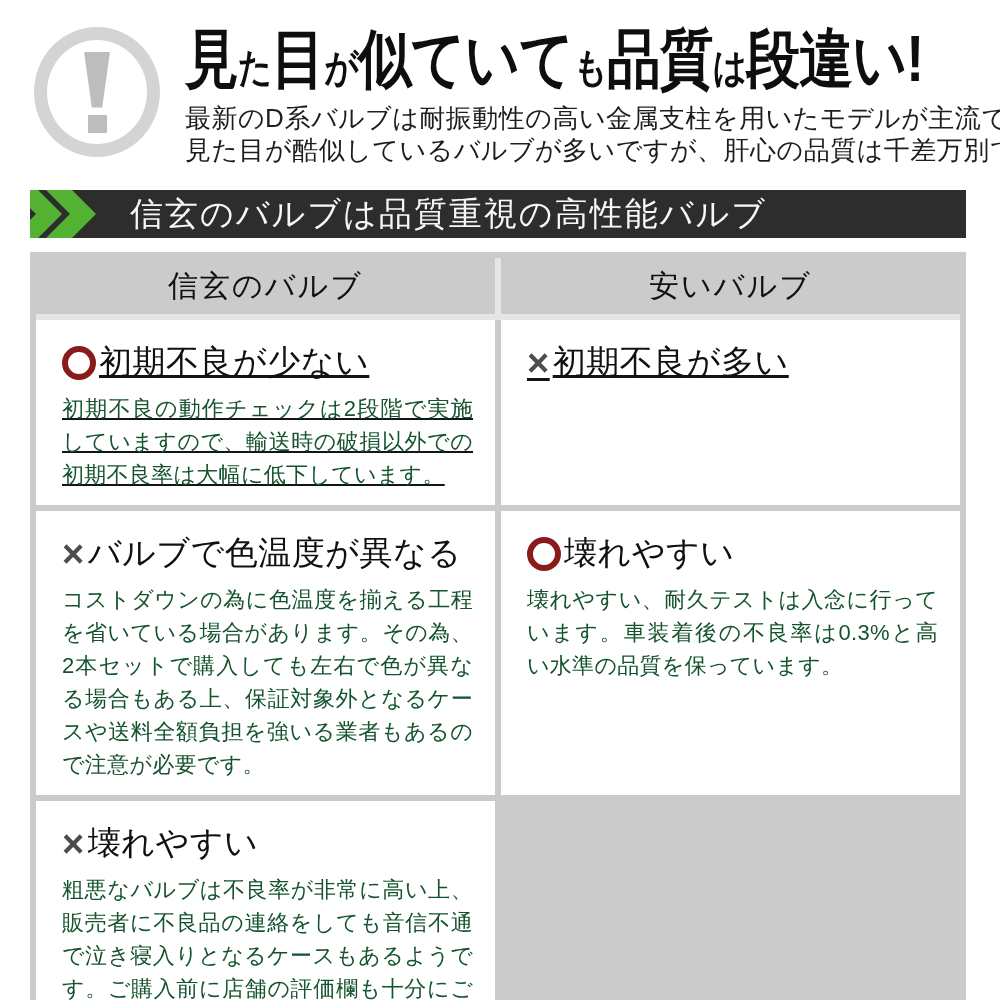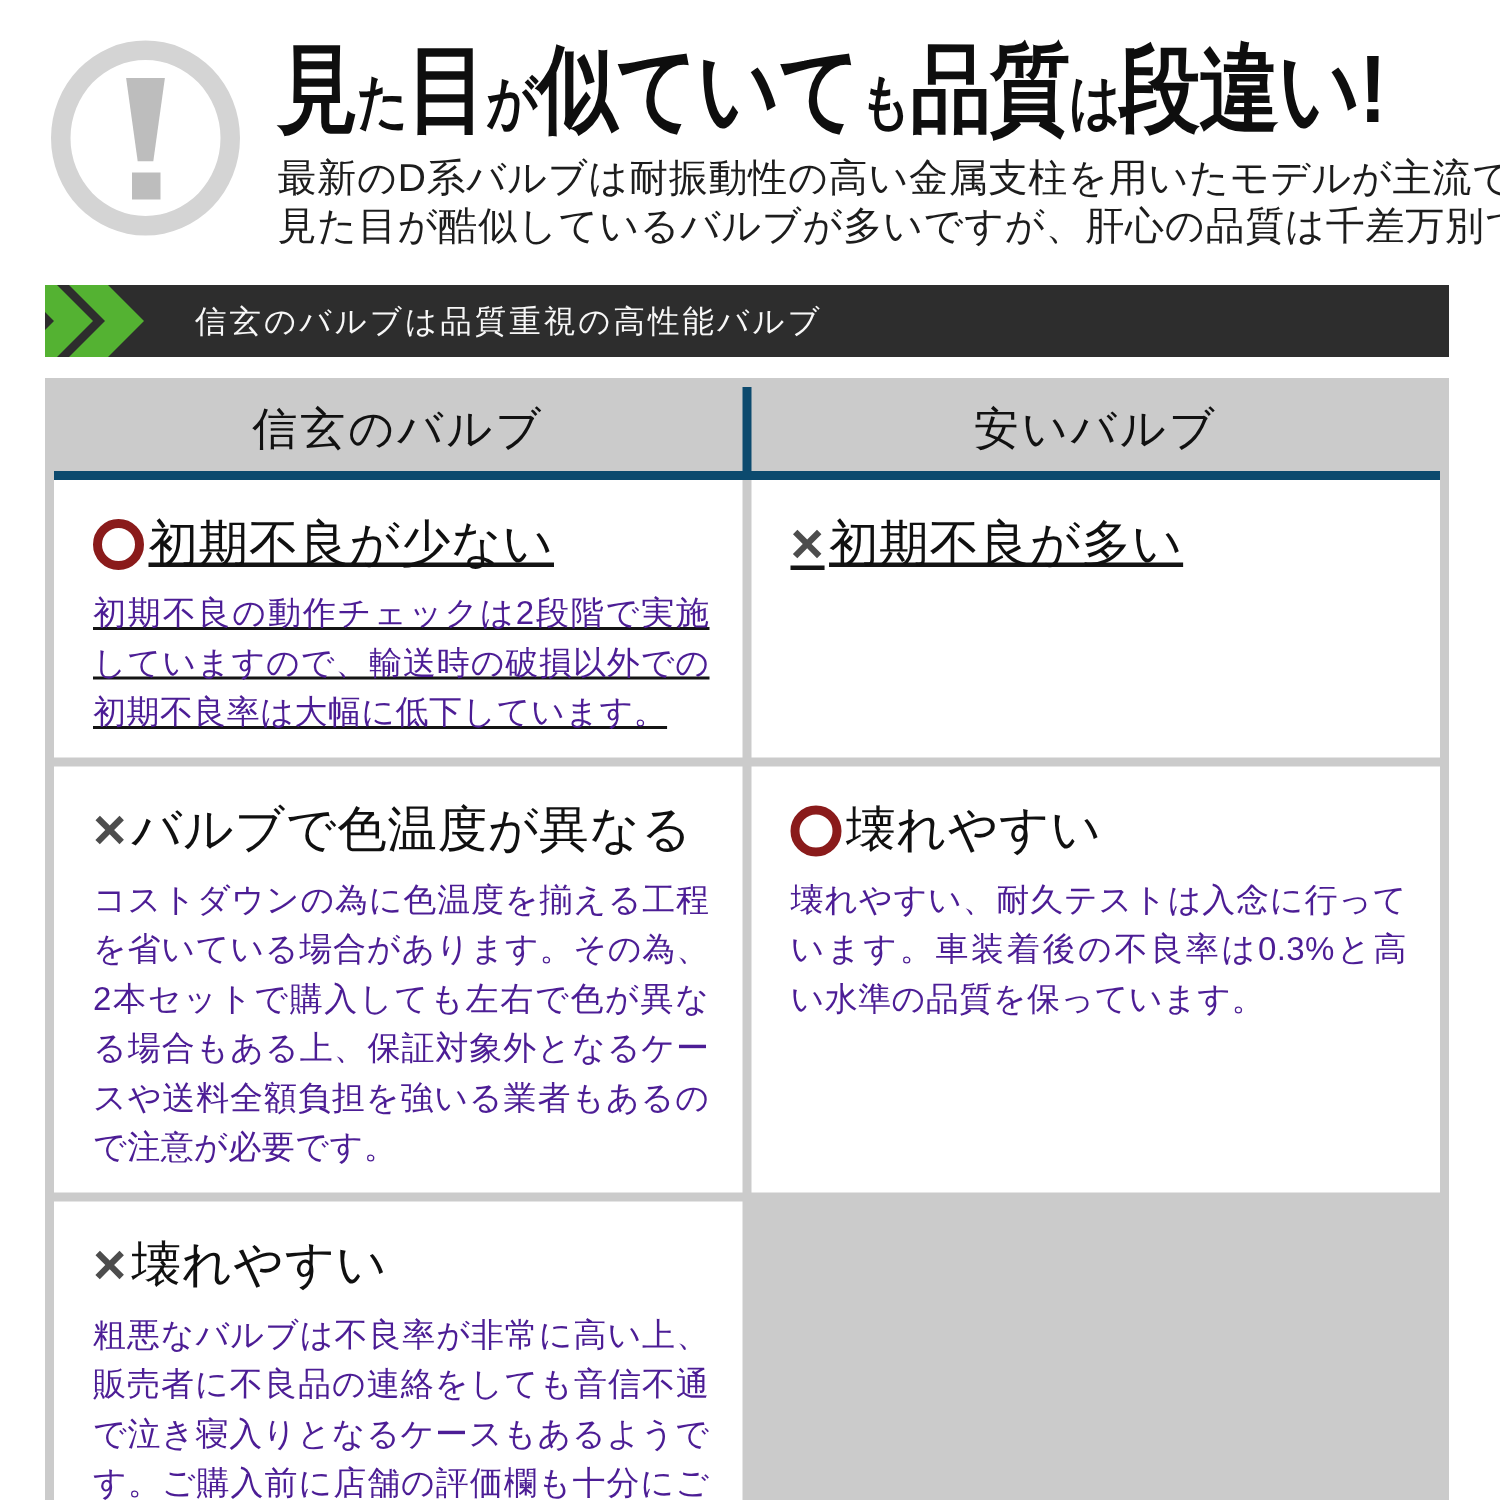--- a/index.html
+++ b/index.html
@@ -56,33 +56,33 @@
   
   .banner{
     position:absolute;left:30px;top:190px;width:936px;height:48px;
     background:var(--banner-bg);
     overflow:hidden;
     display:flex;align-items:center;
   }
   .banner-chevrons{position:absolute;left:0;top:0;}
   .banner-text{
     position:relative;margin-left:100px;
-    color:#f7f7f7;font-size:21px;letter-spacing:2px;font-weight:500;
+    color:#f7f7f7;font-size:33px;letter-spacing:2px;font-weight:500;
     white-space:nowrap;
   }
 
   
   .cmp-table{
     position:absolute;left:30px;top:252px;width:936px;
     border:6px solid var(--header-gray);
     background:#fff;
   }
   .cmp-head{
     display:grid;grid-template-columns:1fr 1fr;gap:6px;
-    background:#0c4a6e;padding-bottom:6px;
+    background:#e5e5e5;padding-bottom:6px;
   }
   .cmp-head-cell{
     background:var(--header-gray);
     height:56px;
     display:flex;align-items:center;justify-content:center;
     font-size:30px;color:#111;letter-spacing:2px;
   }
   .cmp-body{
     display:grid;grid-template-columns:1fr 1fr;gap:6px;
     background:var(--header-gray);
@@ -107,21 +107,21 @@
     border-radius:50%;
     display:inline-block;
   }
   .cross-mark{
     flex:0 0 auto;
     color:var(--cross-gray);
     font-size:38px;font-weight:700;
     margin-right:3px;line-height:34px;
   }
   .cell-body{
-    font-size:22px;line-height:33px;color:#4c1d95;
+    font-size:22px;line-height:33px;color:#14532d;
     letter-spacing:0.3px;
     text-align:justify;
   }
 </style>
 </head>
 <body>
 
 <div class="page">
 
   <div class="hero">

